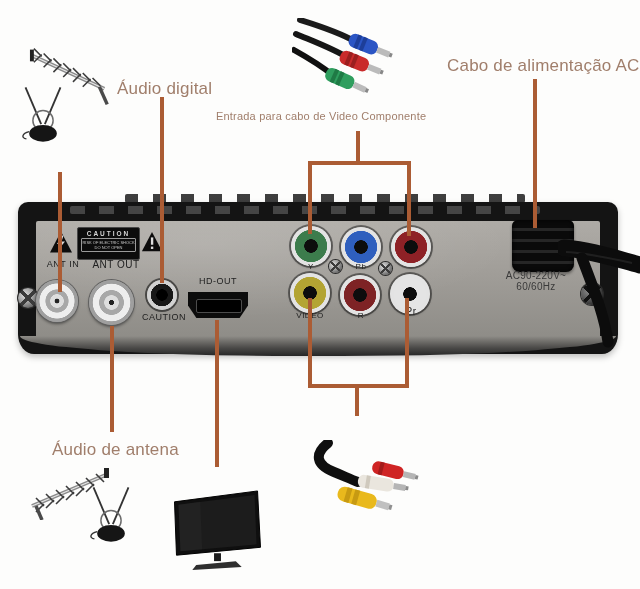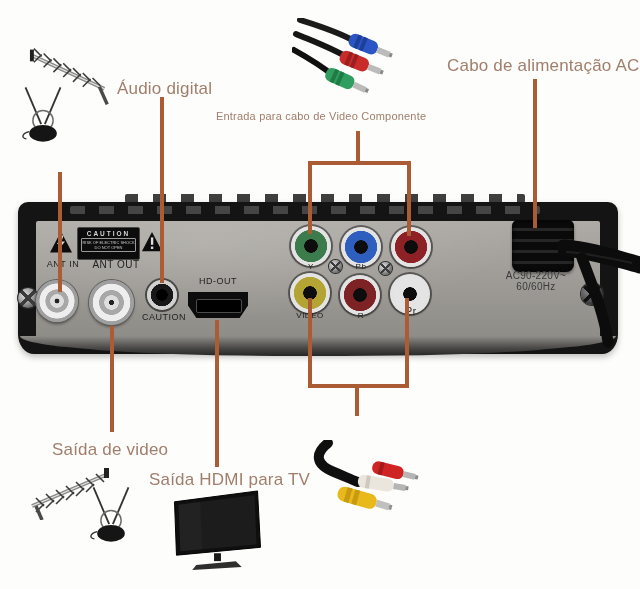--- a/index.html
+++ b/index.html
@@ -188,22 +188,21 @@
   <div class="leader" style="left:110px;top:326px;width:4px;height:106px;"></div>
   <div class="leader" style="left:215px;top:320px;width:4px;height:147px;"></div>
   <div class="leader" style="left:308px;top:298px;width:4px;height:90px;"></div>
   <div class="leader" style="left:405px;top:298px;width:4px;height:90px;"></div>
   <div class="leader" style="left:308px;top:384px;width:101px;height:4px;"></div>
   <div class="leader" style="left:355px;top:384px;width:4px;height:32px;"></div>
 
   <div class="callout" style="left:117px;top:79px;">Áudio digital</div>
   <div class="callout" style="left:216px;top:110px;font-size:11px;">Entrada para cabo de Video Componente</div>
   <div class="callout" style="left:447px;top:56px;">Cabo de alimentação AC</div>
-  <div class="callout" style="left:52px;top:440px;">Saída de video</div>
-  <div class="callout" style="left:149px;top:470px;">Saída HDMI para TV</div>
+  <div class="callout" style="left:52px;top:440px;">Áudio de antena</div>
 
   <svg class="icon" style="left:28px;top:44px;width:88px;height:64px;" viewBox="0 0 90 62">
     <line x1="4" y1="10" x2="78" y2="44" stroke="#8a8a8a" stroke-width="4"></line>
     <line x1="4" y1="10" x2="78" y2="44" stroke="#e6e6e6" stroke-width="1.3"></line>
     <path d="M6 3 L14 11 M6 17 L14 9 M16 8 L24 16 M16 22 L24 14 M26 13 L34 21 M26 27 L34 19 M36 18 L44 26 M36 32 L44 24 M46 23 L54 31 M46 37 L54 29 M56 28 L64 36 M56 42 L64 34 M66 33 L74 41" stroke="#3c3c3c" stroke-width="1.6" fill="none"></path>
     <rect x="2" y="4" width="4" height="12" fill="#222"></rect>
     <line x1="73" y1="42" x2="81" y2="60" stroke="#4a4a4a" stroke-width="3.5"></line>
   </svg>
 
   <svg class="icon" style="left:20px;top:84px;width:46px;height:62px;" viewBox="0 0 50 64">

